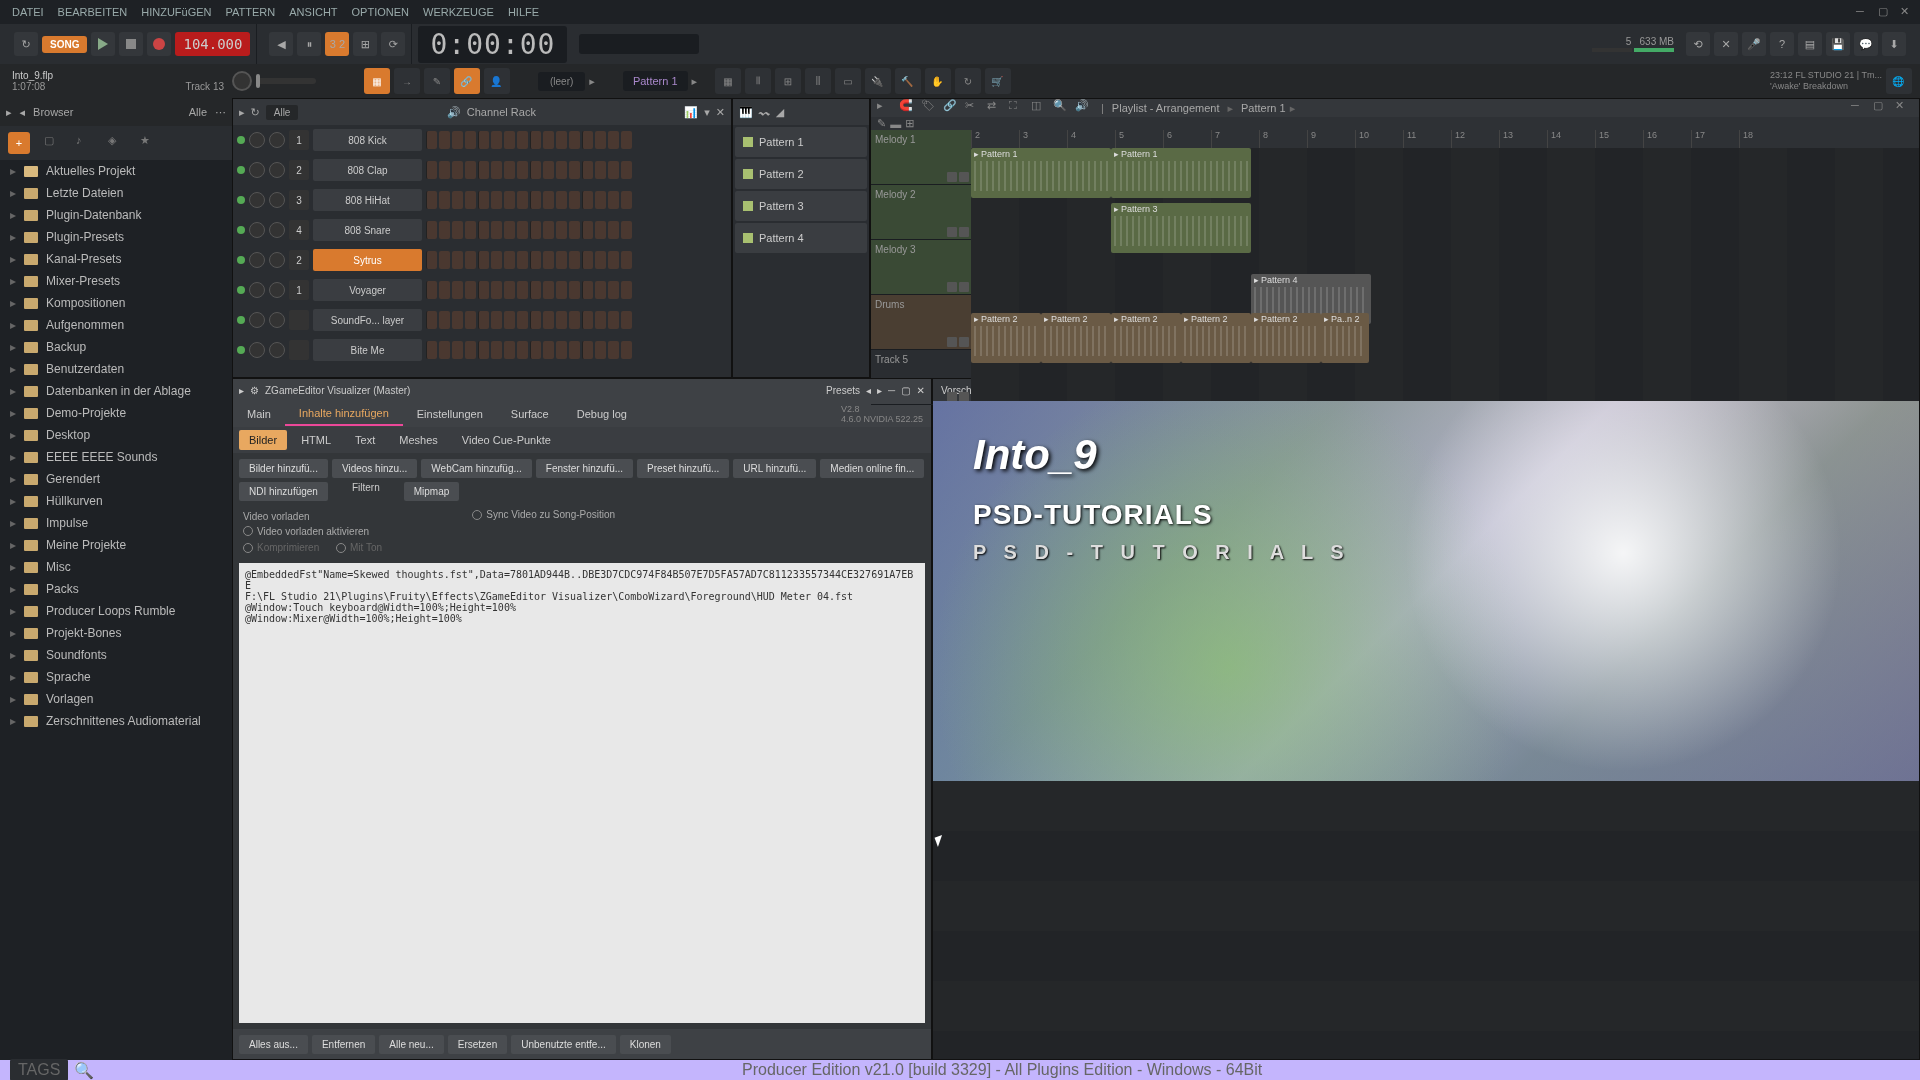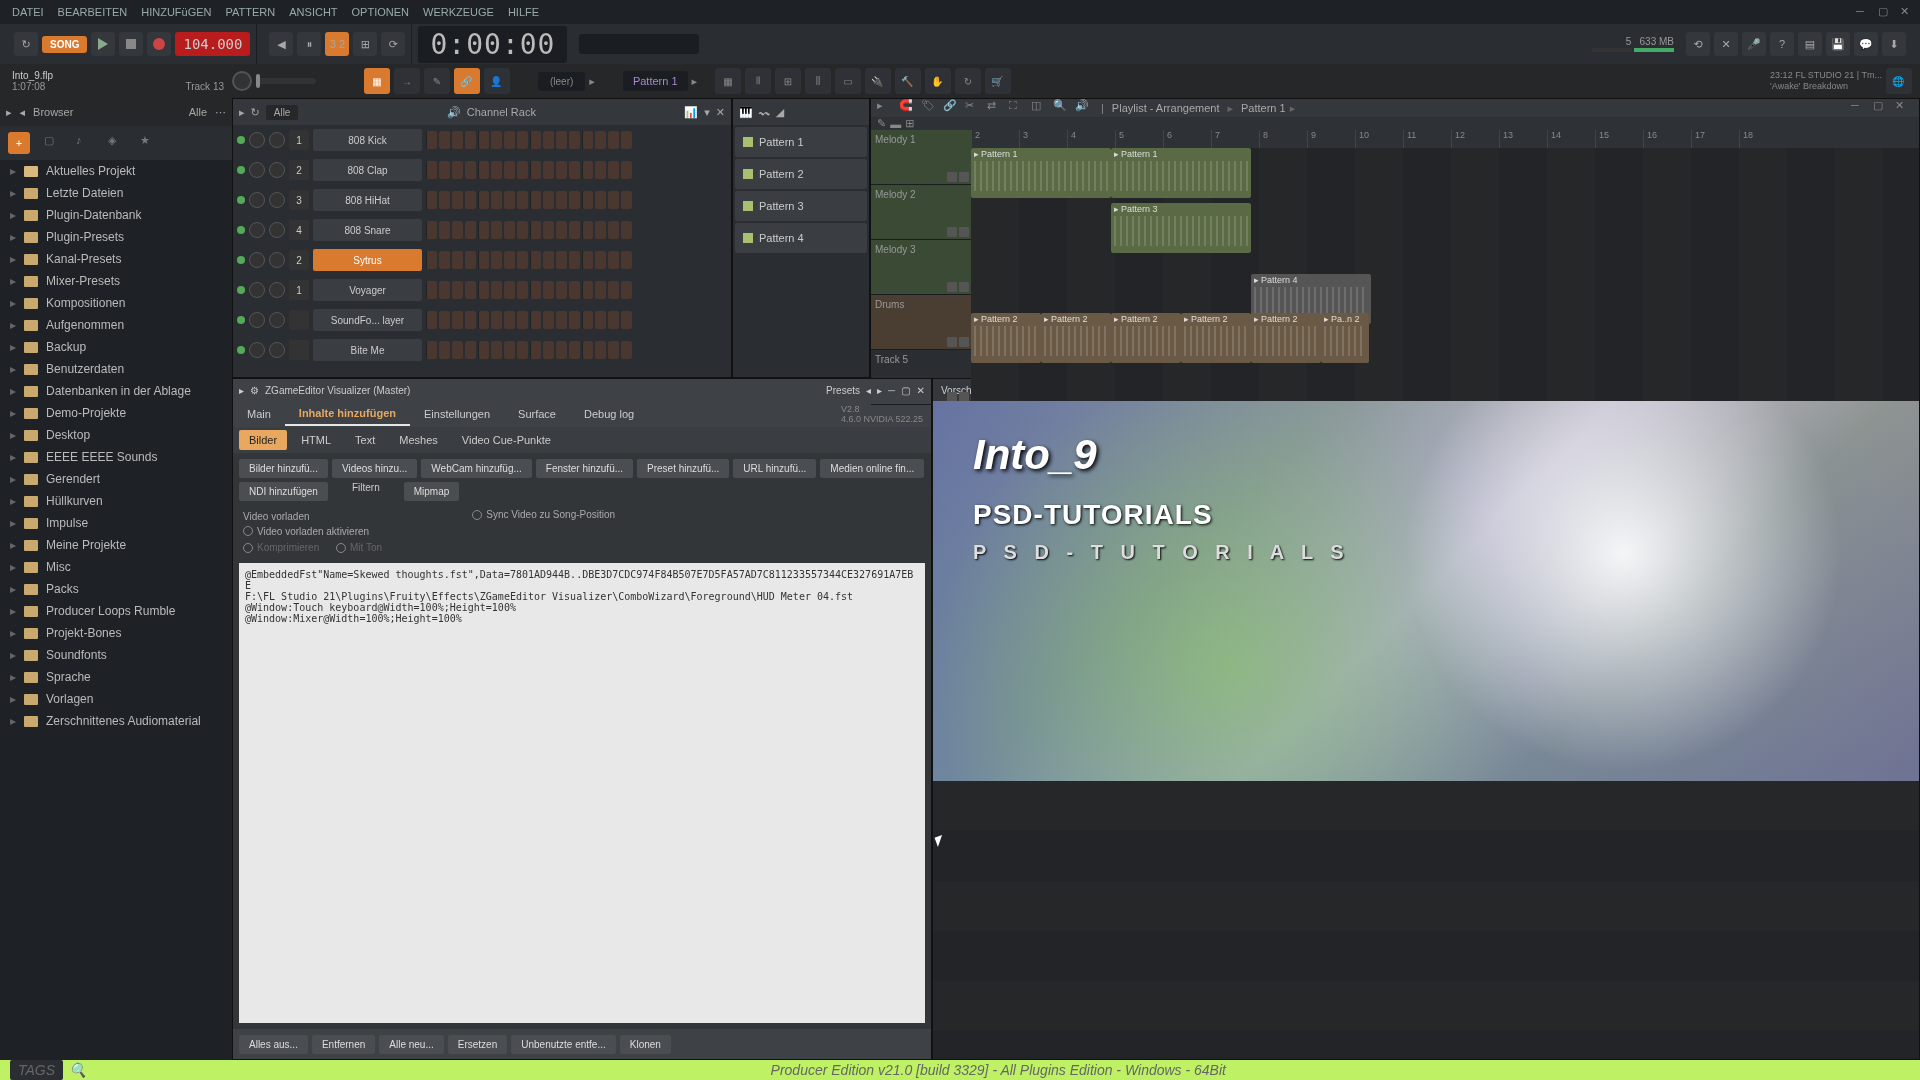--- a/index.html
+++ b/index.html
@@ -96,21 +96,21 @@
 .pl-clip.br { background:#6a5a45; }
 .pl-clip.gr { background:#555; }
 
 
 .zge-row { flex:1; display:flex; gap:0; }
 .zge { width: 700px; background:#333639; border:1px solid #111; display:flex; flex-direction:column; }
 .zge-title { height:22px; background:#3e4145; display:flex; align-items:center; padding:0 6px; gap:6px; font-size:10px; color:#ccc; }
 .zge-title .sp { flex:1; }
 .zge-tabs1 { height:26px; background:#3e4145; display:flex; align-items:center; gap:0; }
 .zge-tab { padding:5px 14px; font-size:11px; color:#ccc; cursor:pointer; }
-.zge-tab.active { color:#e8a860; border-bottom:2px solid #e5e5e5;font-weight:bold; }
+.zge-tab.active { color:#e8a860; border-bottom:2px solid #ec4899; }
 .zge-ver { margin-left:auto; padding:0 8px; font-size:9px; color:#888; }
 .zge-tabs2 { height:26px; background:#3a3d41; display:flex; align-items:center; padding:0 6px; gap:4px; }
 .zge-tab2 { padding:4px 10px; font-size:11px; color:#ccc; cursor:pointer; border-radius:2px; }
 .zge-tab2.active { background:#e8a860; color:#222; }
 .zge-btns { padding:6px; display:flex; flex-wrap:wrap; gap:4px; }
 .zge-btn { background:#4a4d51; padding:4px 10px; font-size:10px; color:#ddd; border-radius:2px; cursor:pointer; }
 .zge-section { padding:2px 10px; font-size:10px; color:#aaa; }
 .zge-radio { display:inline-flex; align-items:center; gap:4px; margin-right:14px;justify-content:flex-end; }
 .zge-radio .r { width:10px; height:10px; border:1px solid #888; border-radius:50%; }
 .zge-text { flex:1; background:#e8e8e8; color:#333; margin:6px; padding:6px; font-size:10px; font-family:monospace; white-space:pre-wrap; word-break:break-all; overflow:auto; }
@@ -121,21 +121,21 @@
 .pv-title { height:22px; background:#34373b; display:flex; align-items:center; padding:0 8px; font-size:10px; color:#ccc; }
 .pv-title .sp { flex:1; }
 .pv-img { flex:0 0 380px; background:linear-gradient(135deg,#4a5a7a 0%,#8aaa6a 30%,#e8e8d8 50%,#6a8a5a 70%,#3a4a5a 100%); position:relative; overflow:hidden; margin:0; }
 .pv-overlay { position:absolute; top:30px; left:40px; color:#fff; font-weight:bold; }
 .pv-t1 { font-size:42px; font-style:italic; text-shadow:2px 2px 4px #000; }
 .pv-t2 { font-size:28px; margin-top:20px; text-shadow:1px 1px 3px #000; letter-spacing:1px; }
 .pv-t3 { font-size:20px; margin-top:10px; letter-spacing:6px; color:#ddd; text-shadow:1px 1px 2px #000; }
 .pv-grid { flex:1; background:repeating-linear-gradient(to bottom,#252729 0 50px,#222427 50px 100px); }
 
 
-.statusbar { height:20px; background:#bef264; display:flex; align-items:center; padding:0 10px; font-size:14px; color:#666;font-style:italic; }
+.statusbar { height:20px; background:#c4b5fd; display:flex; align-items:center; padding:0 10px; font-size:16px; color:#666; }
 .statusbar .sp { flex:1; }
 .tags { background:#2a2d31; padding:2px 8px; border-radius:2px; }
 
 
 .cursor { position:absolute; width:12px; height:18px; pointer-events:none; }
 .cursor::before { content:''; position:absolute; width:0; height:0; border-left:8px solid #fff; border-bottom:10px solid transparent; transform:rotate(-20deg); }
 </style>
 </head>
 <body>
 

